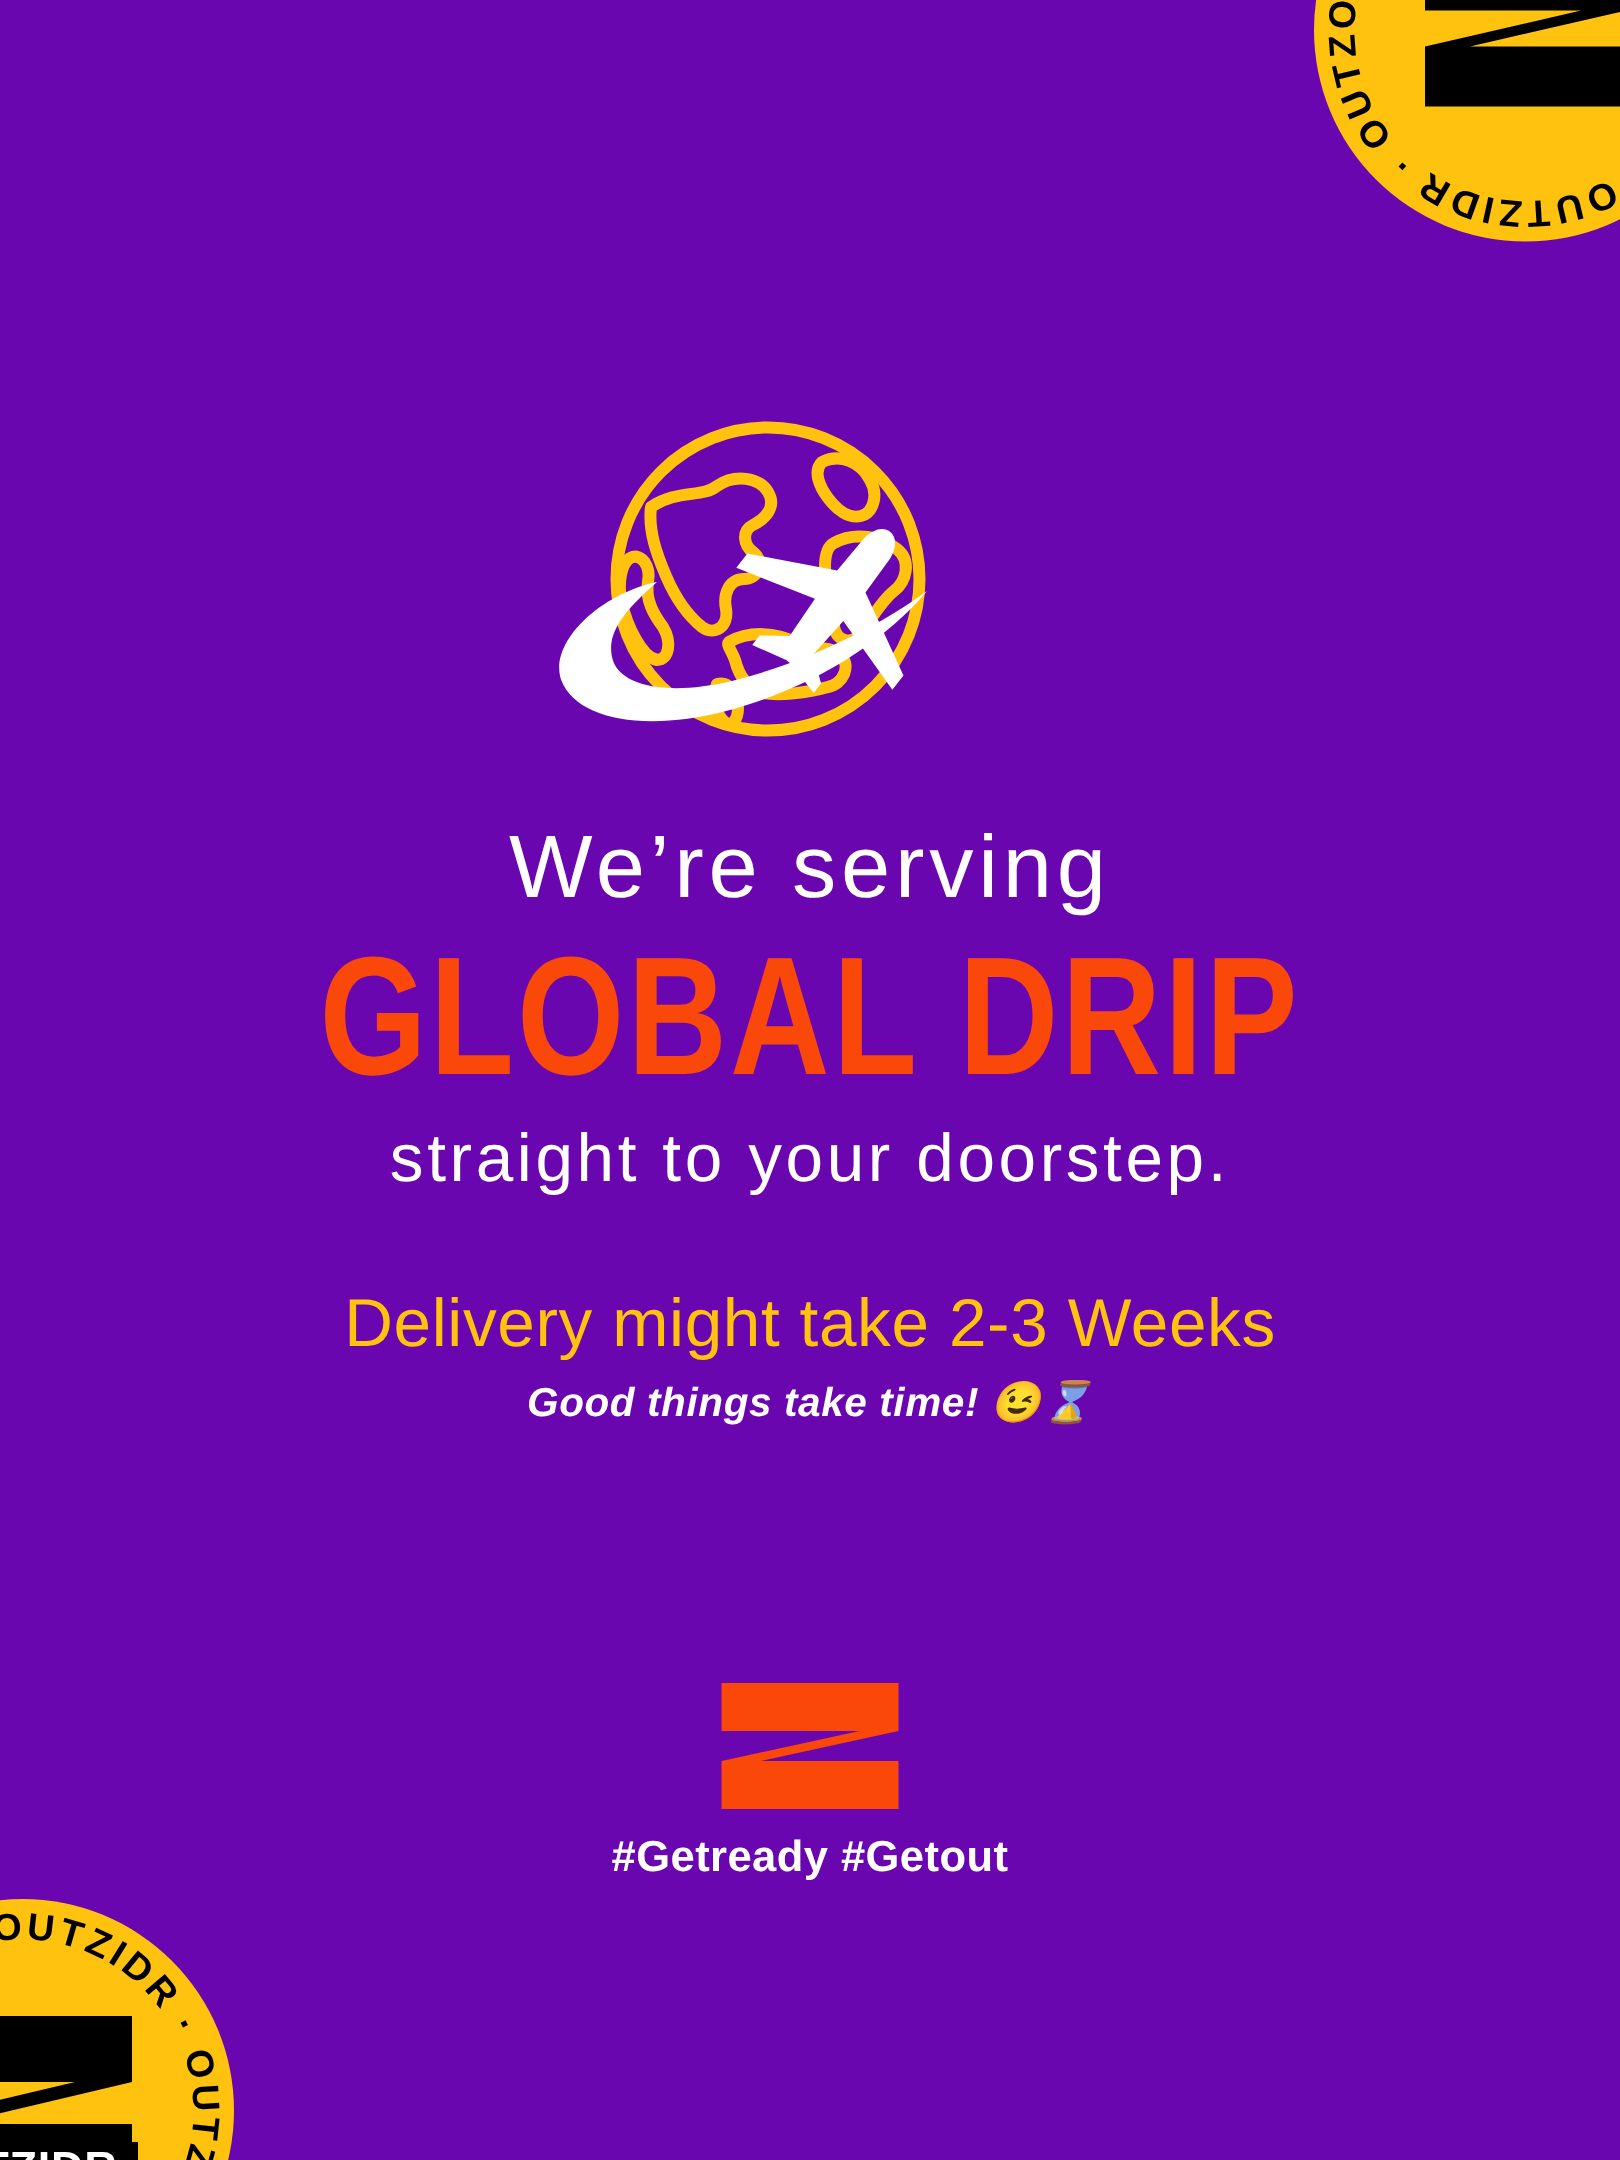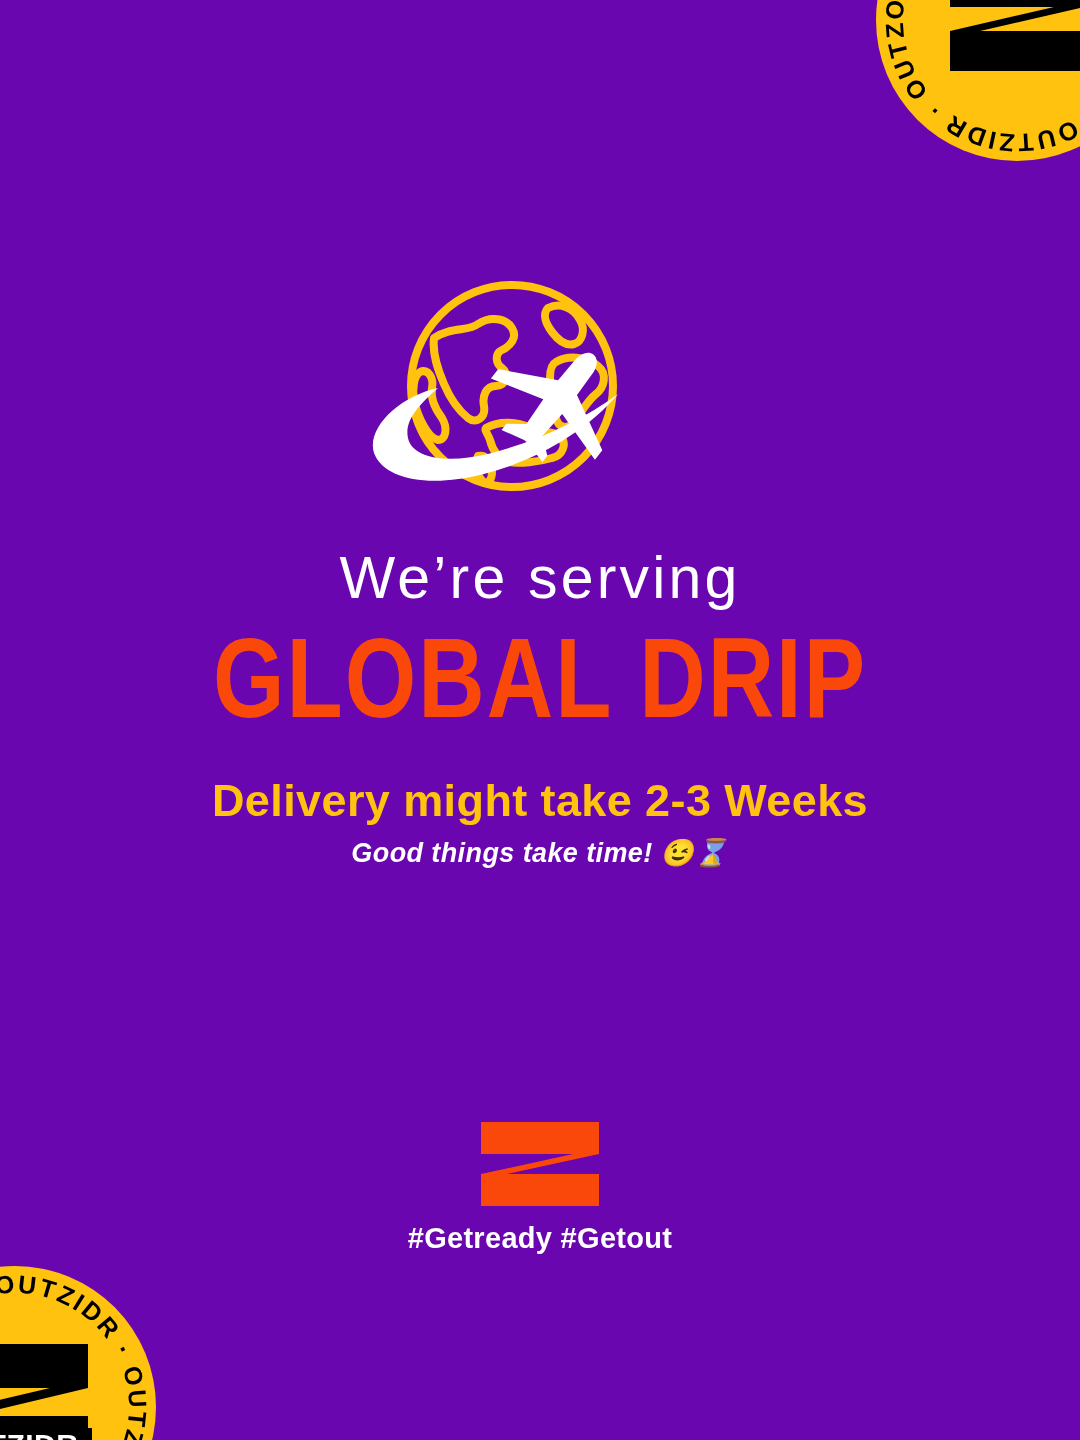--- a/index.html
+++ b/index.html
@@ -72,21 +72,21 @@
     margin-top: 34px;
     font-size: 45px;
     font-weight: 300;
     color: #ffffff;
     letter-spacing: 2.4px;
     line-height: 1.05;
   }
   .line-delivery {
     margin-top: 62px;
     font-size: 45px;
-    font-weight: 700;
+    font-weight: 400;
     color: #ffc20e;
     letter-spacing: 0.4px;
     line-height: 1.1;
   }
   .line-tagline {
     margin-top: 12px;
     font-size: 27px;
     font-weight: 700;
     font-style: italic;
     color: #ffffff;
@@ -181,20 +181,21 @@
                  L-12,54 L-66,70 L-66,58 L-12,30
                  L-11,2
                  C-10,-6 -6,-12 0,-12 Z" fill="#ffffff"></path>
       </g>
     </svg>
   </div>
 
   <div class="copy">
     <div class="line-serving">We’re serving</div>
     <div class="line-headline">GLOBAL DRIP</div>
+    <div class="line-doorstep">straight to your doorstep.</div>
     <div class="line-delivery">Delivery might take 2-3 Weeks</div>
     <div class="line-tagline">Good things take time! 😉⌛</div>
   </div>
 
   <div class="footer">
     <svg class="zmark" viewBox="0 0 122 88" aria-hidden="true">
       <path d="M2,2 L120,2 L120,34 L28,54 L120,54 L120,86 L2,86 L2,54 L94,34 L2,34 Z" fill="#f9480a"></path>
     </svg>
     <div class="hashtags">#Getready #Getout</div>
   </div>

